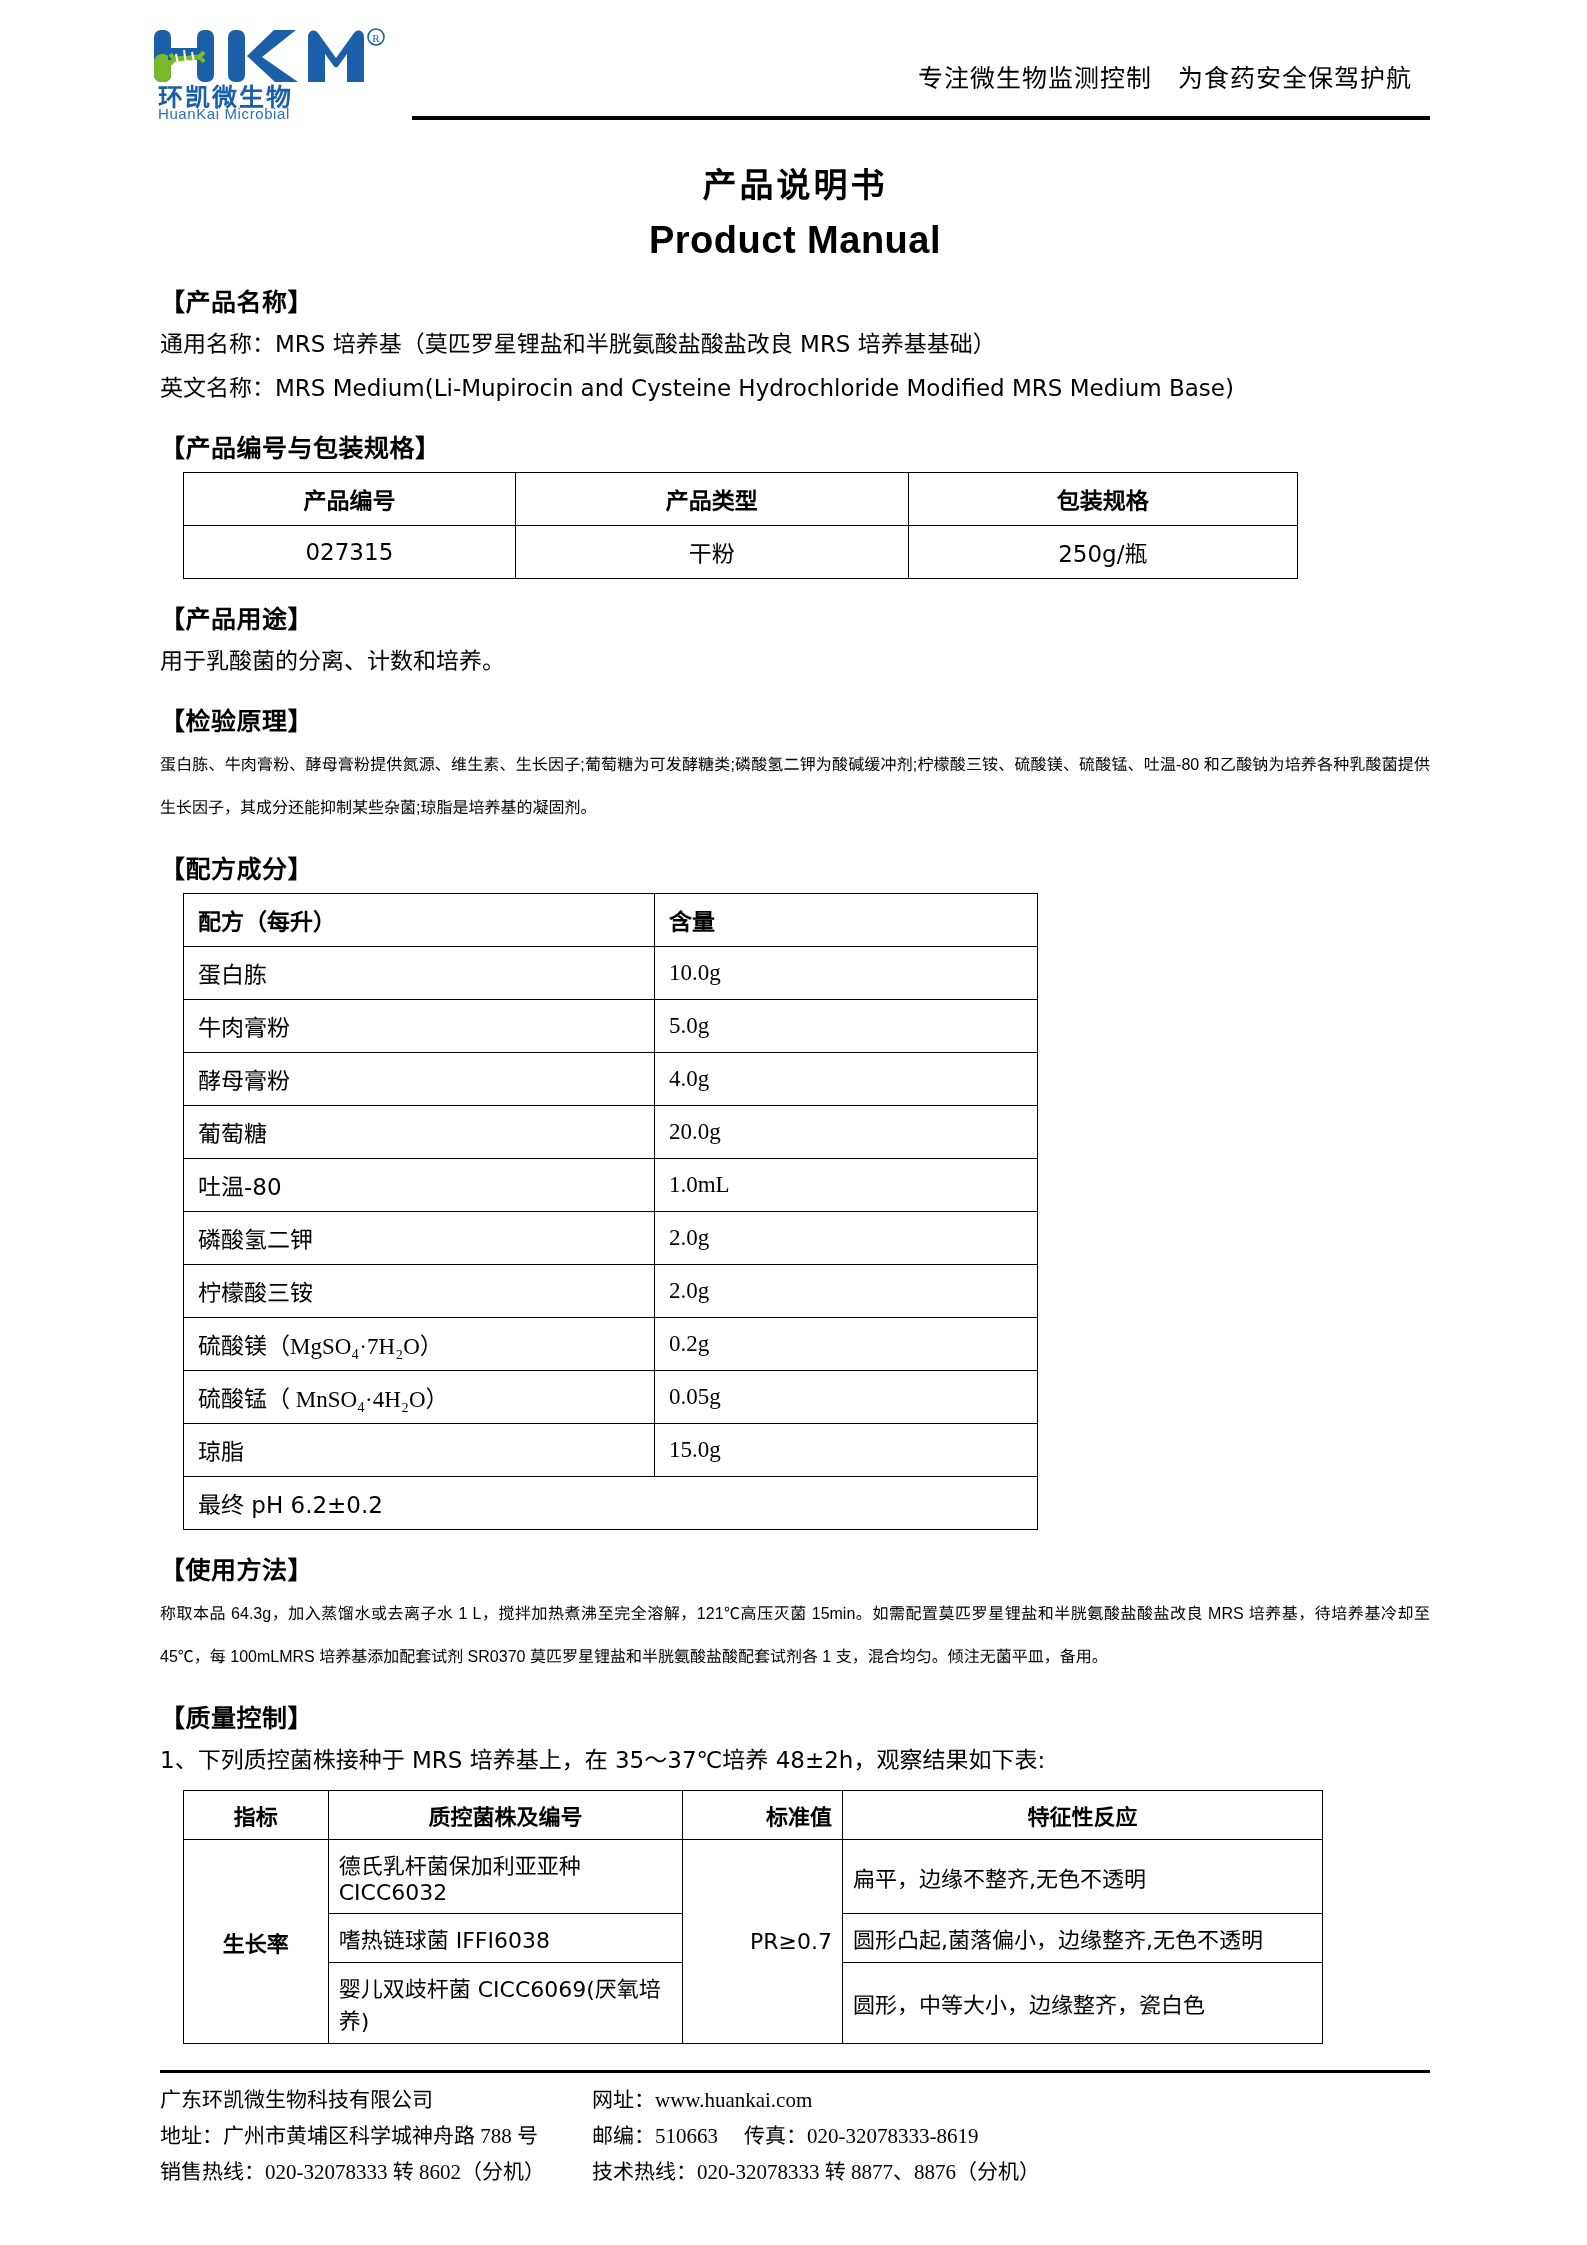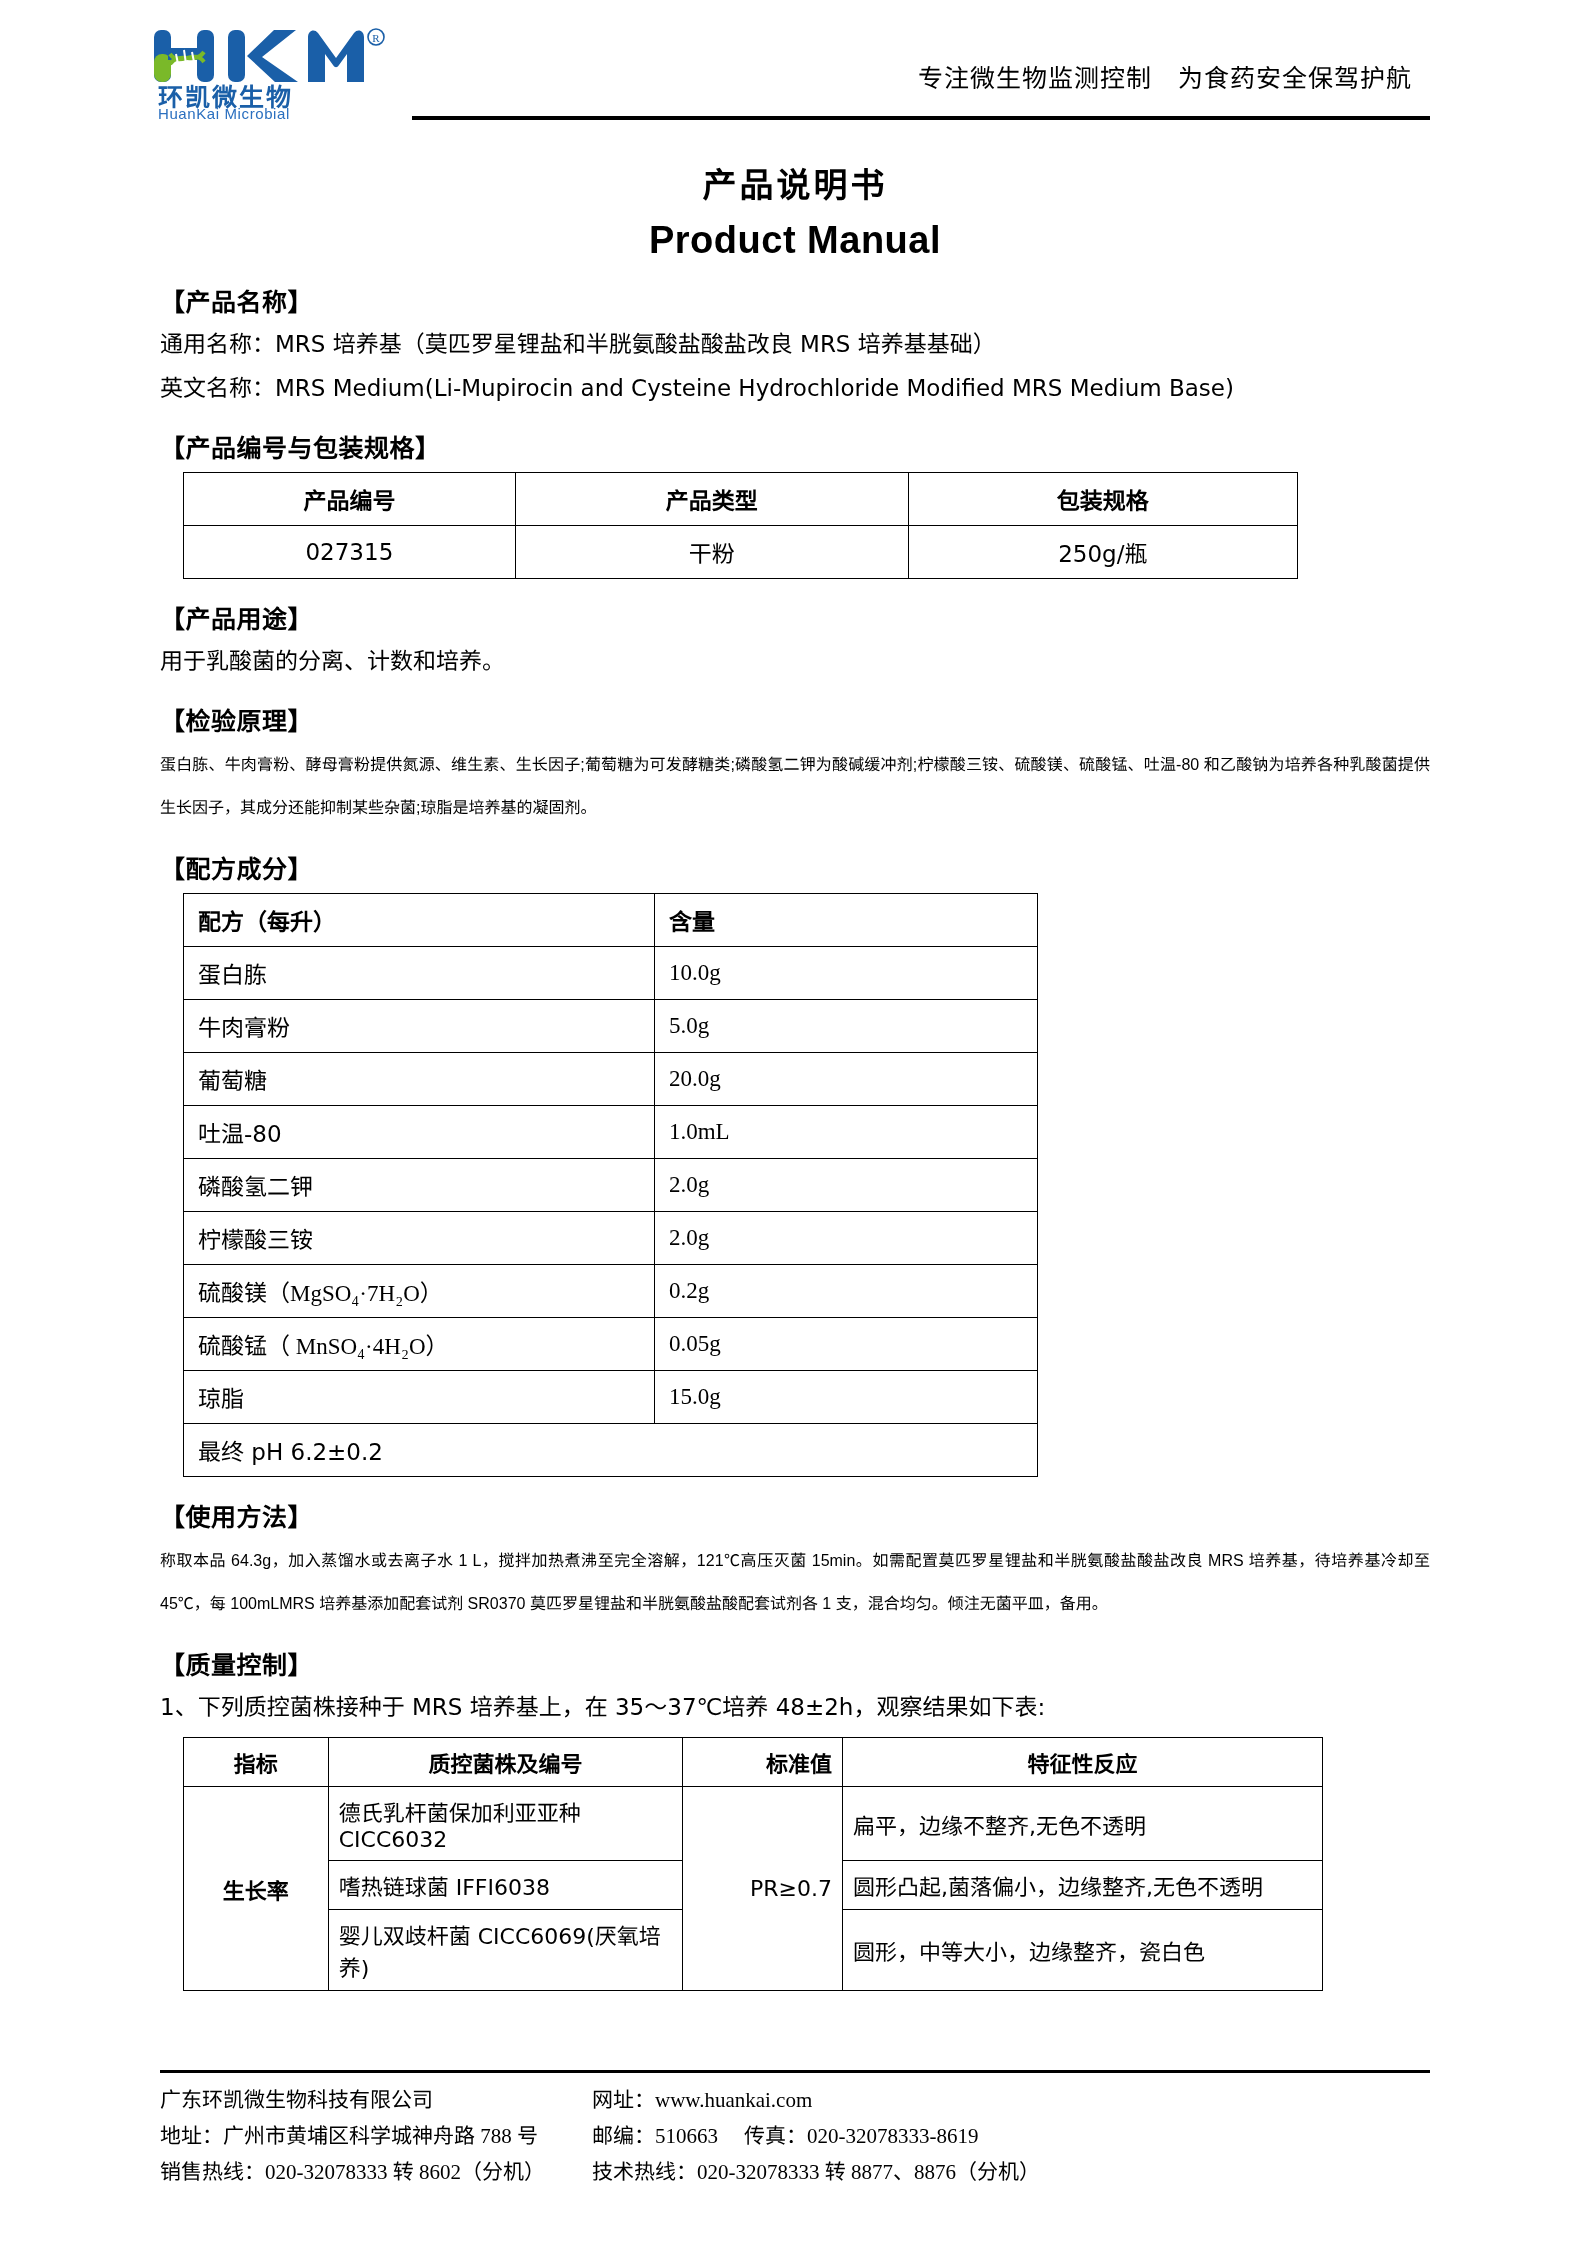--- a/index.html
+++ b/index.html
@@ -270,20 +270,24 @@
         </tr>
       </thead>
       <tbody>
         <tr>
           <td>蛋白胨</td>
           <td class="amount">10.0g</td>
         </tr>
         <tr>
           <td>牛肉膏粉</td>
           <td class="amount">5.0g</td>
+        </tr>
+        <tr>
+          <td>酵母膏粉</td>
+          <td class="amount">4.0g</td>
         </tr>
         <tr>
           <td>葡萄糖</td>
           <td class="amount">20.0g</td>
         </tr>
         <tr>
           <td>吐温-80</td>
           <td class="amount">1.0mL</td>
         </tr>
         <tr>

